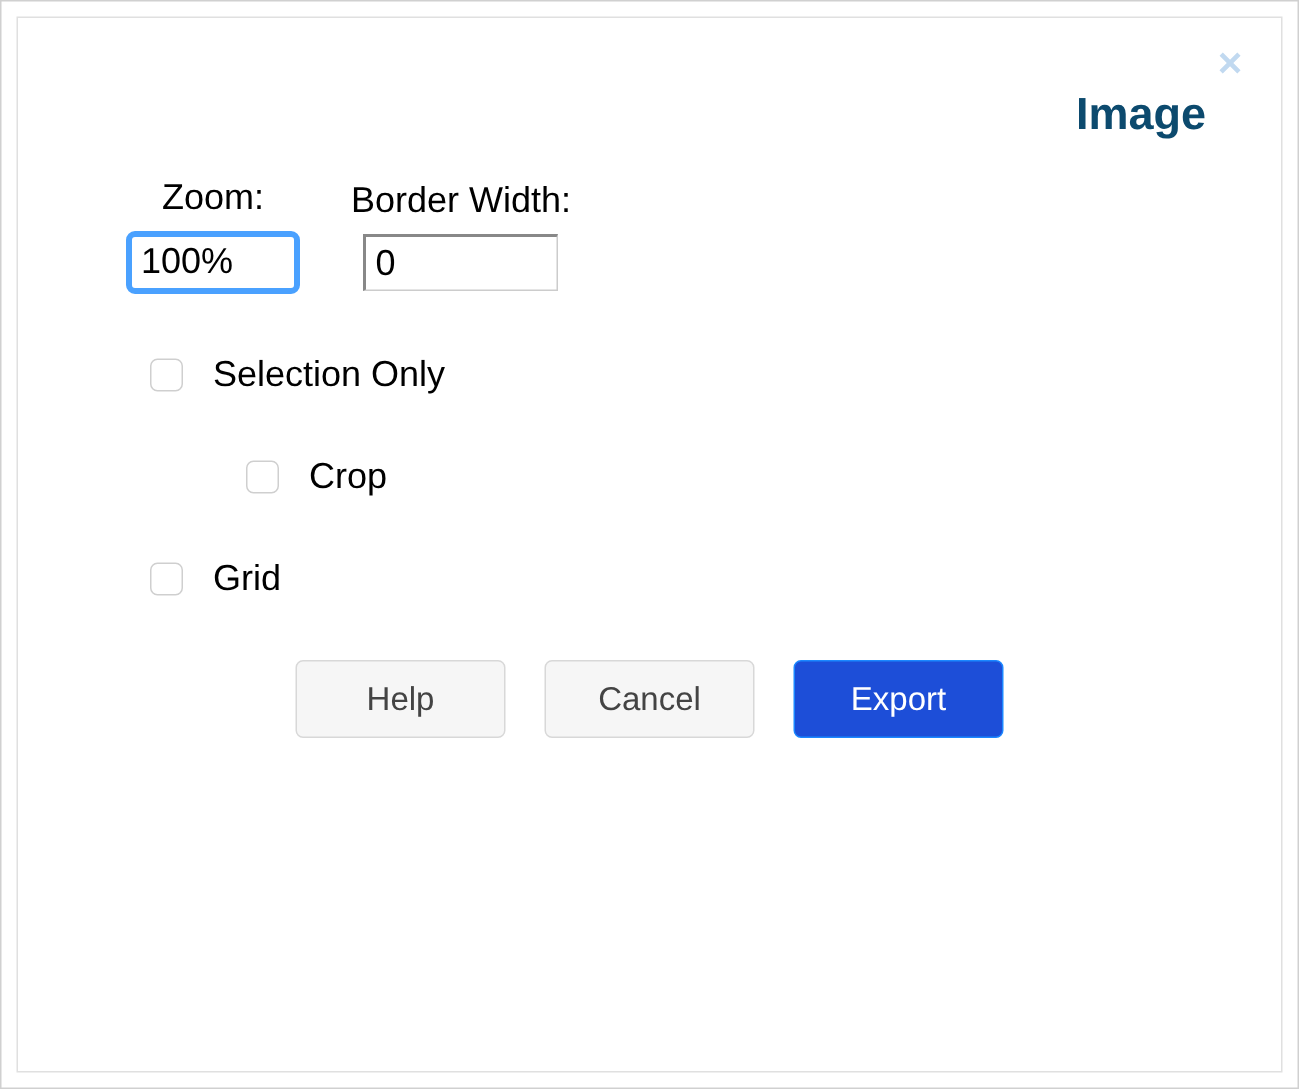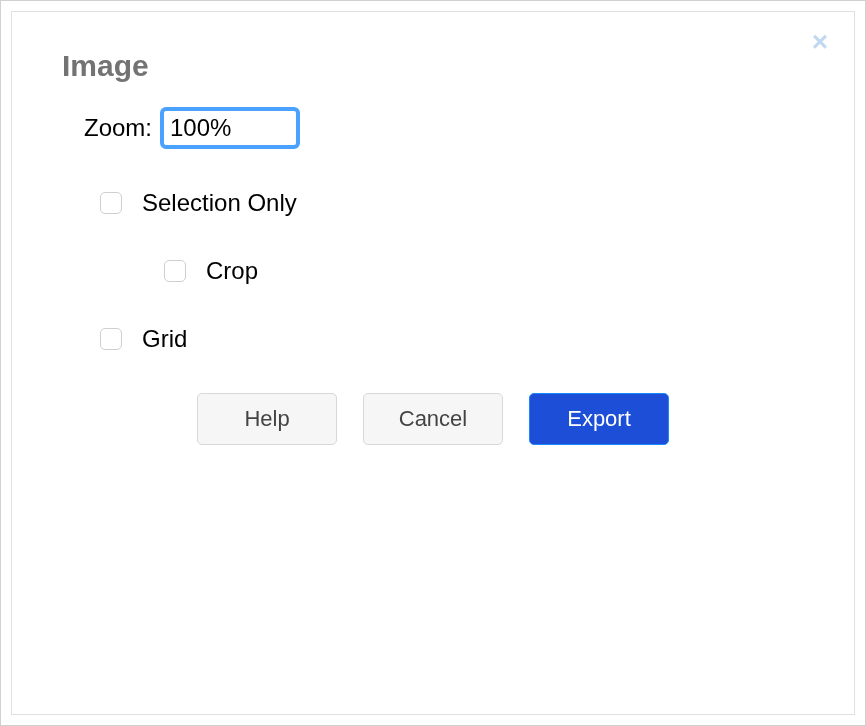--- a/index.html
+++ b/index.html
@@ -36,46 +36,47 @@
       width: 24px;
       height: 24px;
       cursor: pointer;
       color: #c1d9f0;
       font-size: 28px;
       font-weight: bold;
       line-height: 20px;
       text-align: center;
     }
     .dialog-title {
-      text-align: left;
+      text-align: right;
       font-size: 30px;
       font-weight: 700;
-      color: #737373;
-      margin-top: 17px;
+      color: #0c4a6e;
+      margin-top: 28px;
       margin-bottom: 24px;
     }
     .row-inputs {
       display: flex;
       align-items: center;
       justify-content: flex-start;
       gap: 16px;
       margin-left: 22px;
       margin-bottom: 40px;
     }
     .field-group {
       display: flex;
       align-items: center;
       gap: 8px;
+      flex-direction: column;
     }
     .label {
       font-size: 24px;
       color: #000;
     }
     .input-zoom {
-      width: 140px;
+      width: 116px;
       height: 42px;
       font-size: 24px;
       padding: 2px 6px;
       border: 4px solid #4aa1ff;
       border-radius: 6px;
       outline: none;
       background: #fff;
       color: #000;
     }
     .input-border {
@@ -153,20 +154,24 @@
 
     <div class="close-icon">×</div>
 
     <h1 class="dialog-title">Image</h1>
 
     <div class="row-inputs">
       <div class="field-group">
         <span class="label">Zoom:</span>
         <input class="input-zoom" type="text" value="100%" style="">
       </div>
+      <div class="field-group" style="margin-left:18px;">
+        <span class="label">Border Width:</span>
+        <input class="input-border" type="text" value="0" style="">
+      </div>
     </div>
 
     <div class="checkbox-list">
 
       <div class="checkbox-row">
         <div class="checkbox"></div>
         <span class="checkbox-label">Selection Only</span>
       </div>
 
       <div class="checkbox-row indented">

